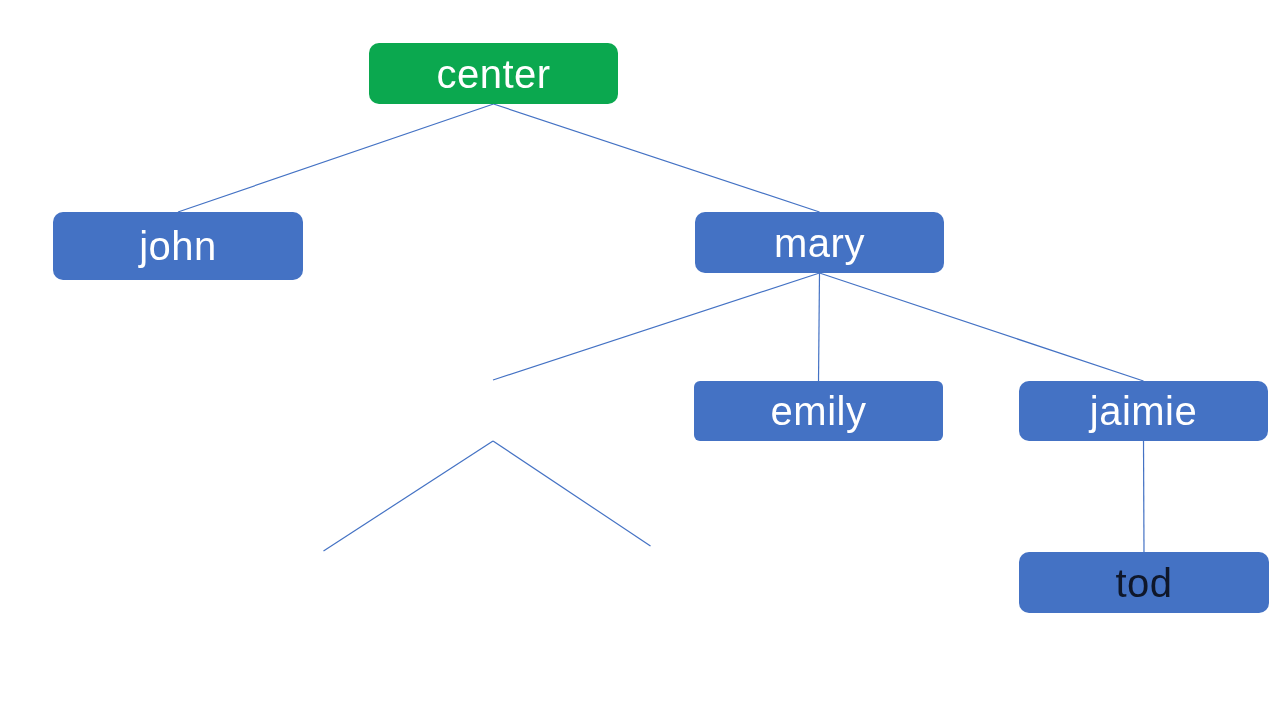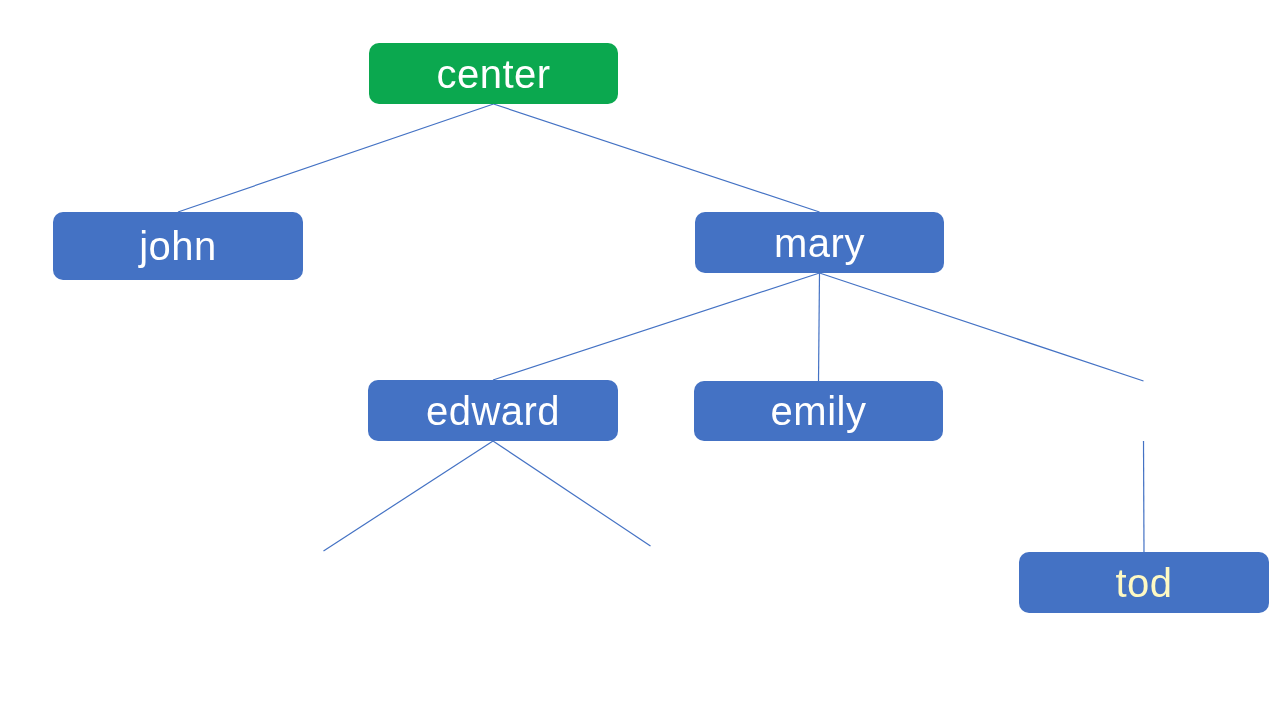--- a/index.html
+++ b/index.html
@@ -55,22 +55,22 @@
     </svg>
 <div class="node" style="left: 341px; top: 43px; width: 249px; height: 61px; background: rgb(11, 168, 79); color: rgb(255, 255, 255);">
       <span>center</span>
     </div>
     <div class="node" style="left: 25px; top: 212px; width: 250px; height: 68px; background: rgb(68, 114, 196); color: rgb(255, 255, 255);">
       <span>john</span>
     </div>
     <div class="node" style="left: 667px; top: 212px; width: 249px; height: 61px; background: rgb(68, 114, 196); color: rgb(255, 255, 255);">
       <span>mary</span>
     </div>
-    <div class="node" style="left: 340px; top: 380px; width: 250px; height: 61px; background: rgb(68, 114, 196); color: rgb(255, 255, 255);">
-      <span>edward</span>
-    </div>
-    <div class="node" style="left: 666px; top: 381px; width: 249px; height: 60px; background: rgb(68, 114, 196); color: rgb(255, 255, 255);">
+    <div class="node" style="left: 666px; top: 381px; width: 249px; height: 60px; background: rgb(68, 114, 196); color: rgb(255, 255, 255); border-radius: 6px;">
       <span>emily</span>
     </div>
-    <div class="node" style="left: 991px; top: 552px; width: 250px; height: 61px; background: rgb(68, 114, 196); color: #fef9c3;">
+    <div class="node" style="left: 991px; top: 381px; width: 249px; height: 60px; background: rgb(68, 114, 196); color: rgb(255, 255, 255);">
+      <span>jaimie</span>
+    </div>
+    <div class="node" style="left: 991px; top: 552px; width: 250px; height: 61px; background: rgb(68, 114, 196); color: #0f172a;">
       <span>tod</span>
     </div>
   </div>
 
 </body></html>

